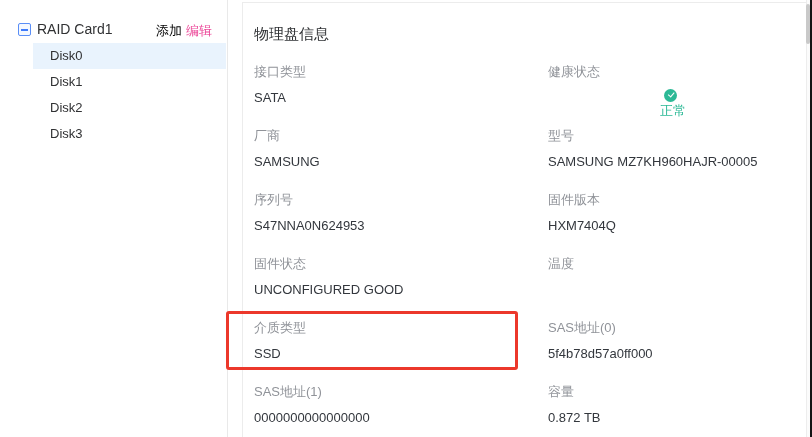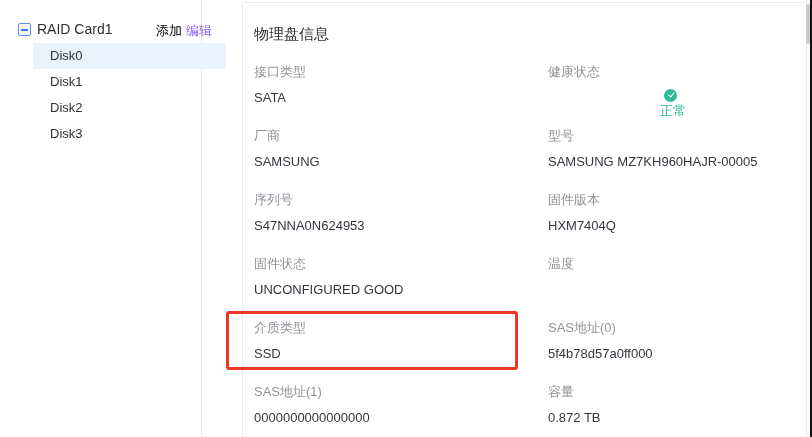--- a/index.html
+++ b/index.html
@@ -4,40 +4,40 @@
 <style>
   html,body{margin:0;padding:0;}
   body{
     width:812px;height:437px;position:relative;overflow:hidden;
     background:#ffffff;
     font-family:"Liberation Sans","DejaVu Sans",sans-serif;
     -webkit-font-smoothing:antialiased;
   }
   
   .sidebar{
-    position:absolute;left:0;top:0;width:202px;height:437px;
+    position:absolute;left:0;top:0;width:228px;height:437px;
     background:#ffffff;border-right:1px solid #e9e9e9;box-sizing:border-box;
   }
   .tree-header{position:absolute;left:0;top:18px;width:226px;height:26px;}
   .collapse-icon{
     position:absolute;left:18px;top:5px;width:13px;height:13px;
     border:1px solid #5a8ef7;border-radius:2px;background:#f4f8ff;
     box-sizing:border-box;cursor:pointer;
   }
   .collapse-icon::after{
     content:"";position:absolute;left:2px;right:2px;top:5px;height:1.5px;background:#3e7bfa;
   }
   .tree-title{
     position:absolute;left:37px;top:3px;font-size:14px;color:#303133;
   }
   .link-add{
     position:absolute;right:44px;top:4px;font-size:13px;color:#000000;cursor:pointer;
   }
   .link-edit{
-    position:absolute;right:14px;top:4px;font-size:13px;color:#8b5cf6;cursor:pointer;
+    position:absolute;right:14px;top:4px;font-size:13px;color:#ec4899;cursor:pointer;
   }
   .tree-items{position:absolute;left:0;top:43px;width:226px;}
   .tree-item{
     margin-left:33px;width:193px;height:26px;line-height:26px;
     padding-left:17px;box-sizing:border-box;font-size:13px;color:#303133;cursor:pointer;
   }
   .tree-item.active{background:#e9f3fd;}
   
   .panel{
     position:absolute;left:242px;top:2px;width:564px;height:435px;

